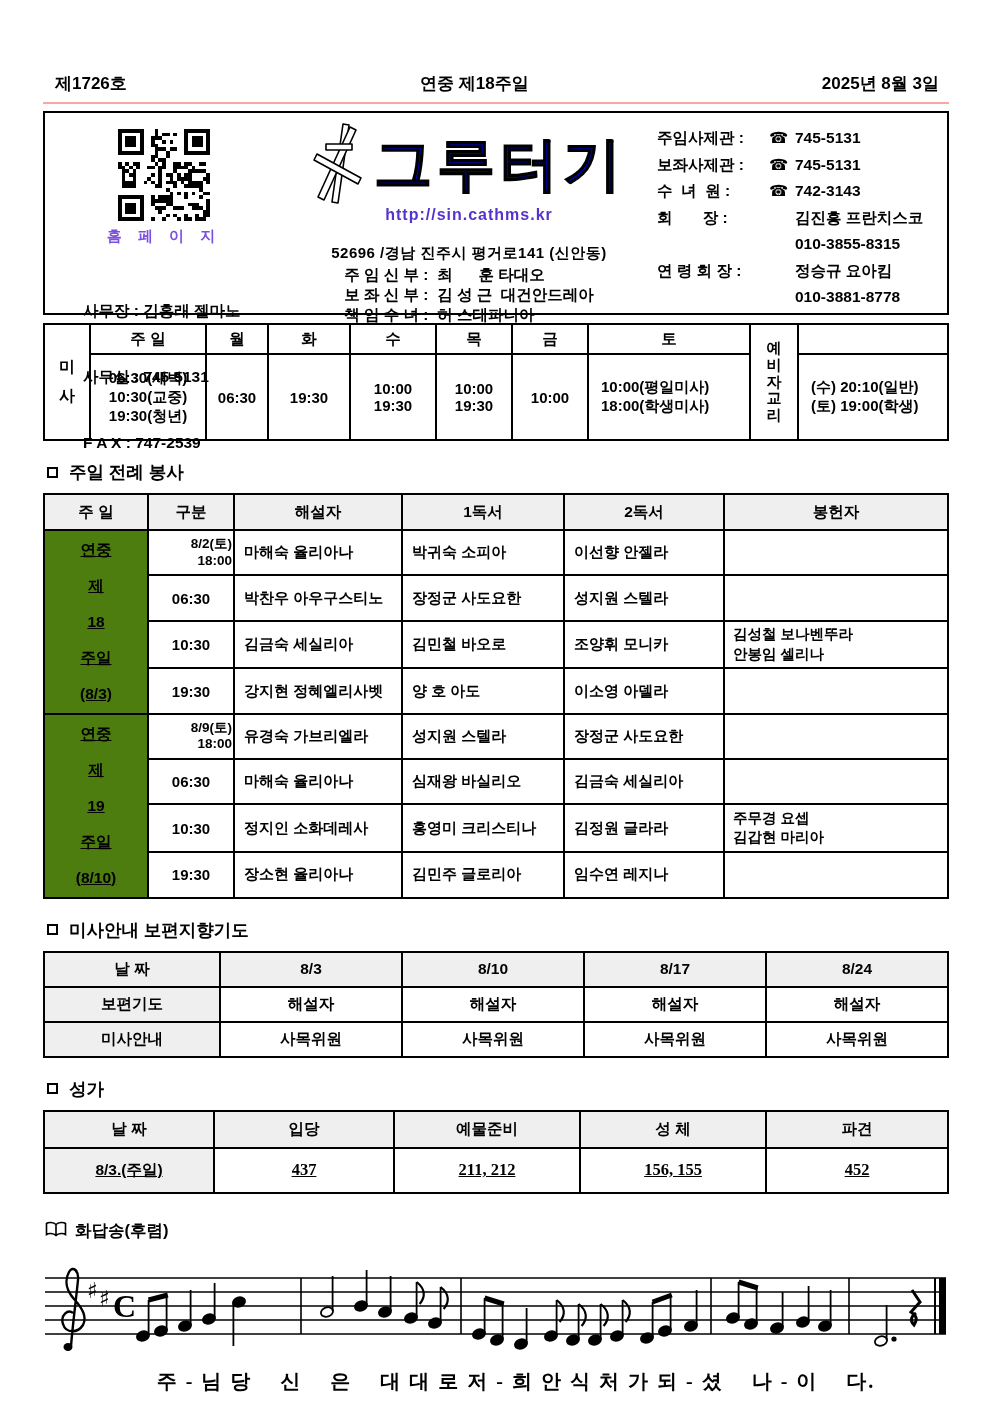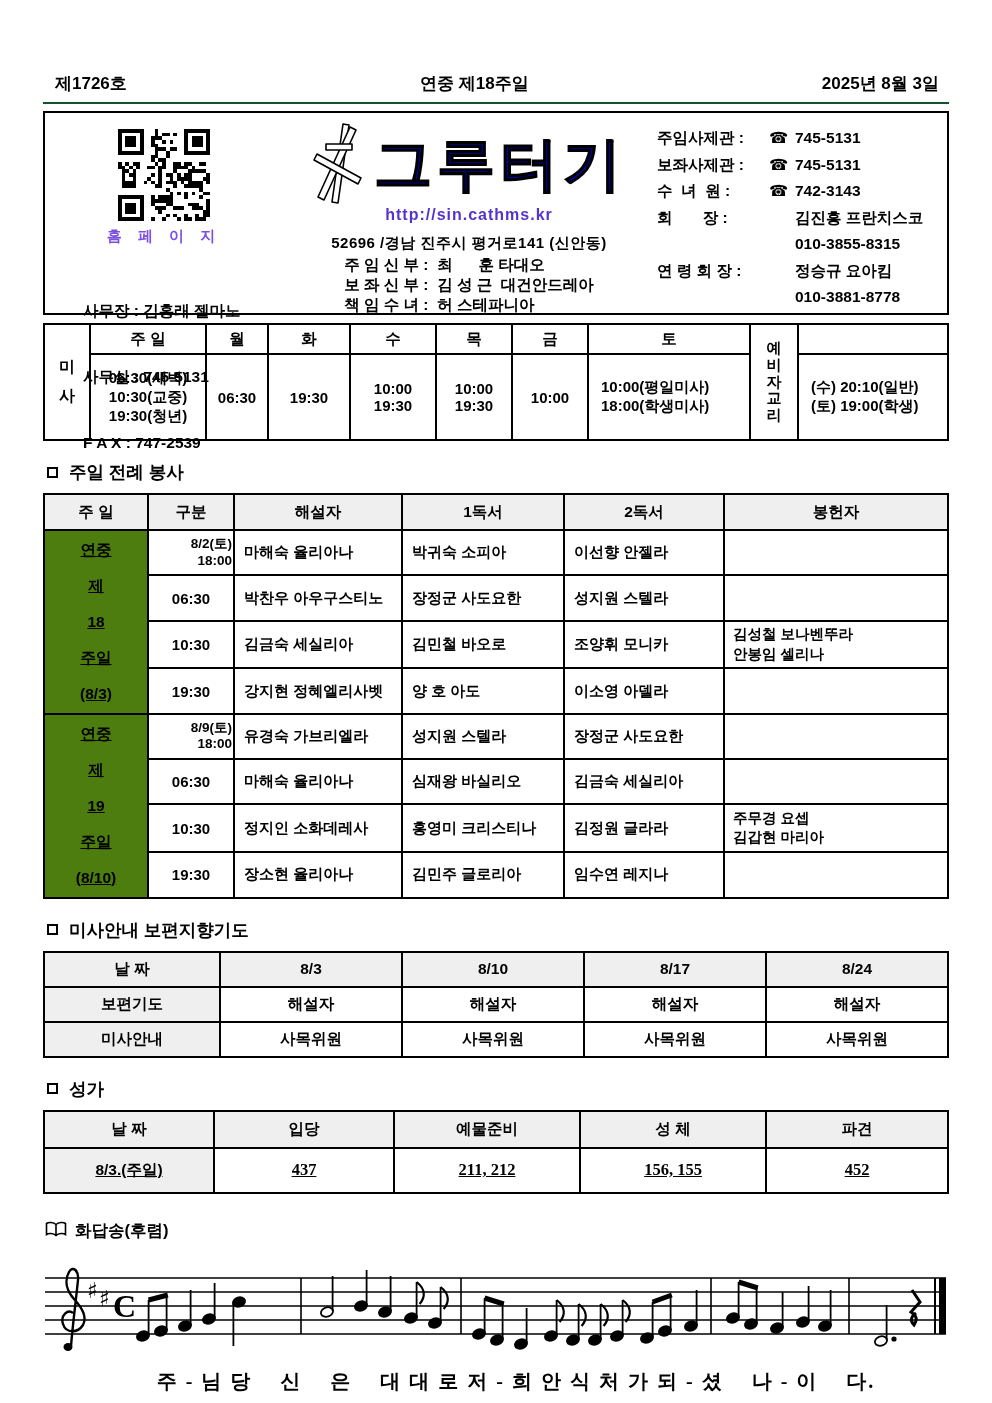--- a/index.html
+++ b/index.html
@@ -3,35 +3,35 @@
 <meta charset="utf-8">
 <style>
   * { box-sizing: border-box; }
   html,body { margin:0; padding:0; background:#fff; color:#000;
     font-family:"Liberation Sans","DejaVu Sans",sans-serif; }
   body { width:992px; height:1403px; overflow:hidden; }
   .page { width:906px; margin:0 auto; padding-top:72px; }
 
   
   .doc-header { display:flex; justify-content:space-between; align-items:flex-end;
-    font-size:17px; font-weight:700; padding:0 10px 7px 12px; border-bottom:2px solid #14532d; }
+    font-size:17px; font-weight:700; padding:0 10px 7px 12px; border-bottom:2px solid #fca5a5; }
 
   
   .masthead { border:2px solid #000; margin-top:7px; height:204px; display:flex; }
   .mh-left { width:238px; text-align:center; padding-top:16px; }
   .qr-wrap { display:inline-block; }
   .qr-caption { margin-top:2px; font-size:15px; font-weight:700; letter-spacing:6px; color:#7B4FE0; }
   .office { margin-top:10px; text-align:left; padding-left:38px; font-size:15.5px; font-weight:700;
     line-height:22px; white-space:pre; }
   .mh-center { flex:1; text-align:center; }
   .logo-row { display:flex; justify-content:center; align-items:center; gap:8px; margin-top:12px; height:78px;text-align:right; }
   .logo-text { font-size:58px; font-weight:900; color:#0000EE; letter-spacing:5px; line-height:1;
     -webkit-text-stroke:1.5px #000; }
   .website { color:#5533CC; font-weight:700; font-size:16px; margin-top:3px; letter-spacing:1px; }
-  .address { font-size:15px; font-weight:700; margin-top:10px; letter-spacing:0.5px; }
+  .address { font-size:15px; font-weight:700; margin-top:20px; letter-spacing:0.5px; }
   .clergy { width:fit-content; margin:2px auto 0; text-align:left; font-size:15.5px; font-weight:700;
     line-height:20px; }
   .clergy div, .clergy span { white-space:pre; }
   .mh-right { width:292px; padding:12px 4px 0 2px; }
   .contact-line { display:flex; font-size:15.5px; font-weight:700; line-height:26.5px; }
   .contact-lbl { width:112px; white-space:pre; }
   .contact-tel { width:26px; }
   .contact-val { white-space:pre; }
 
   

